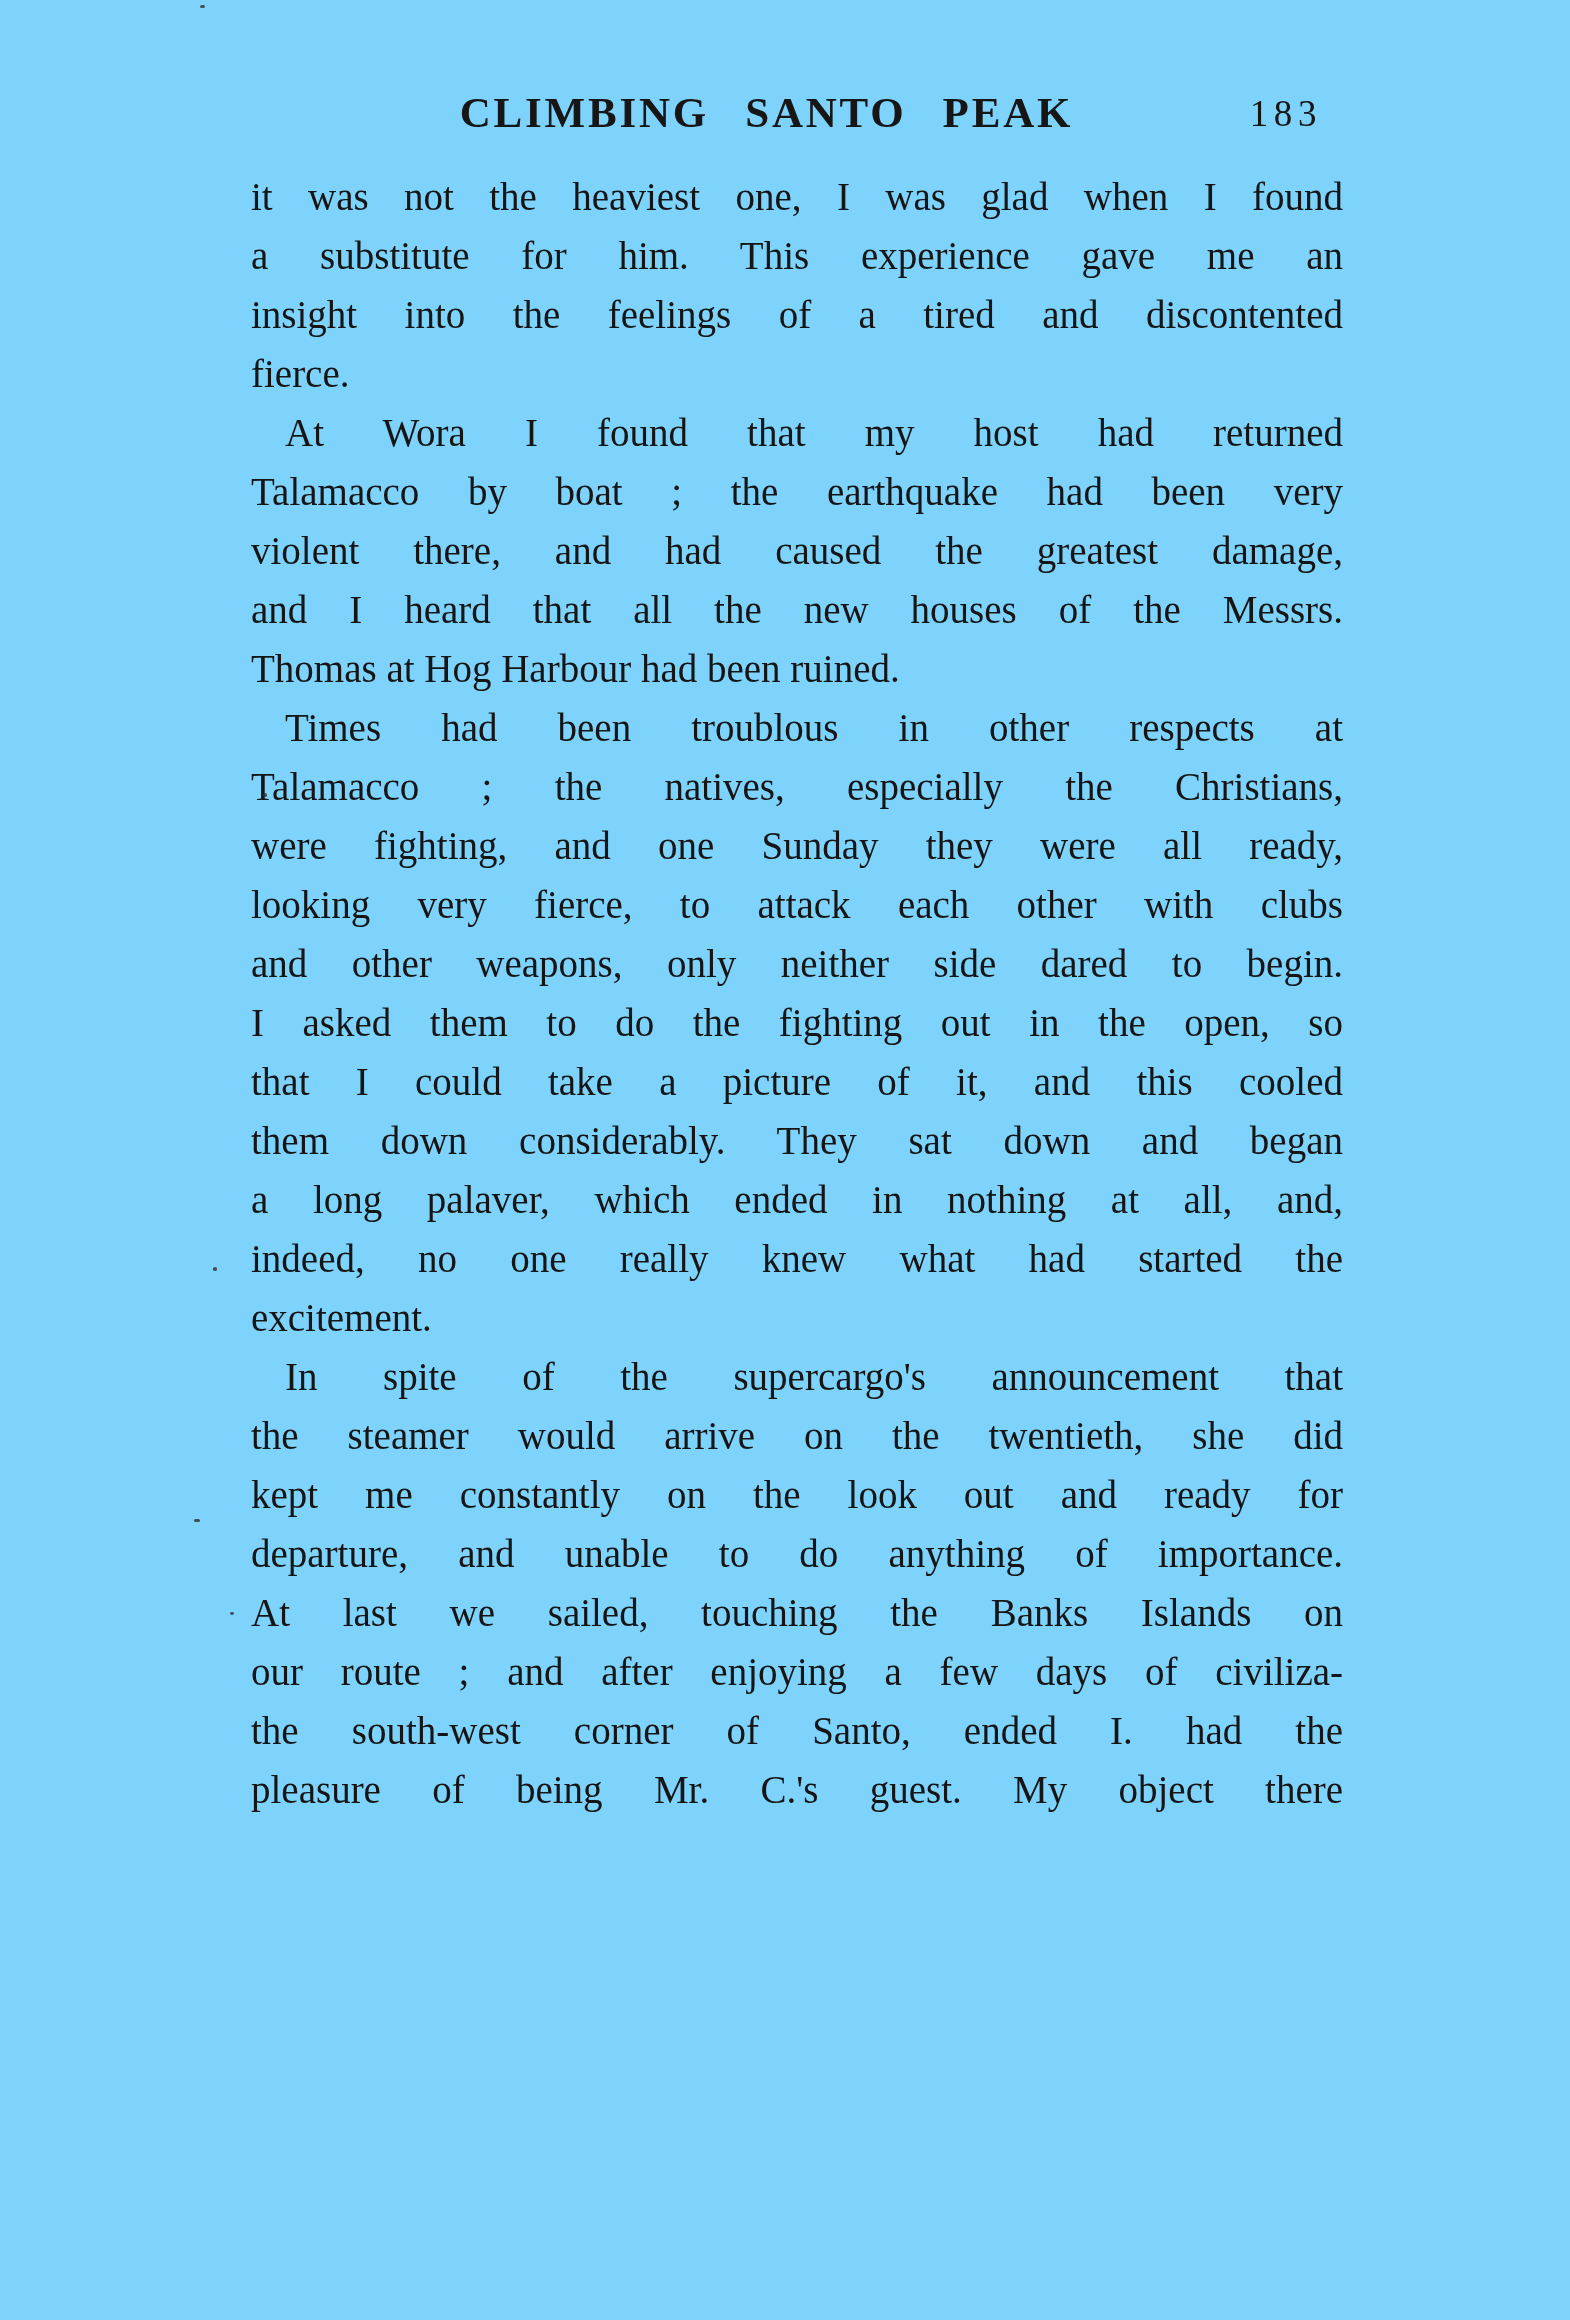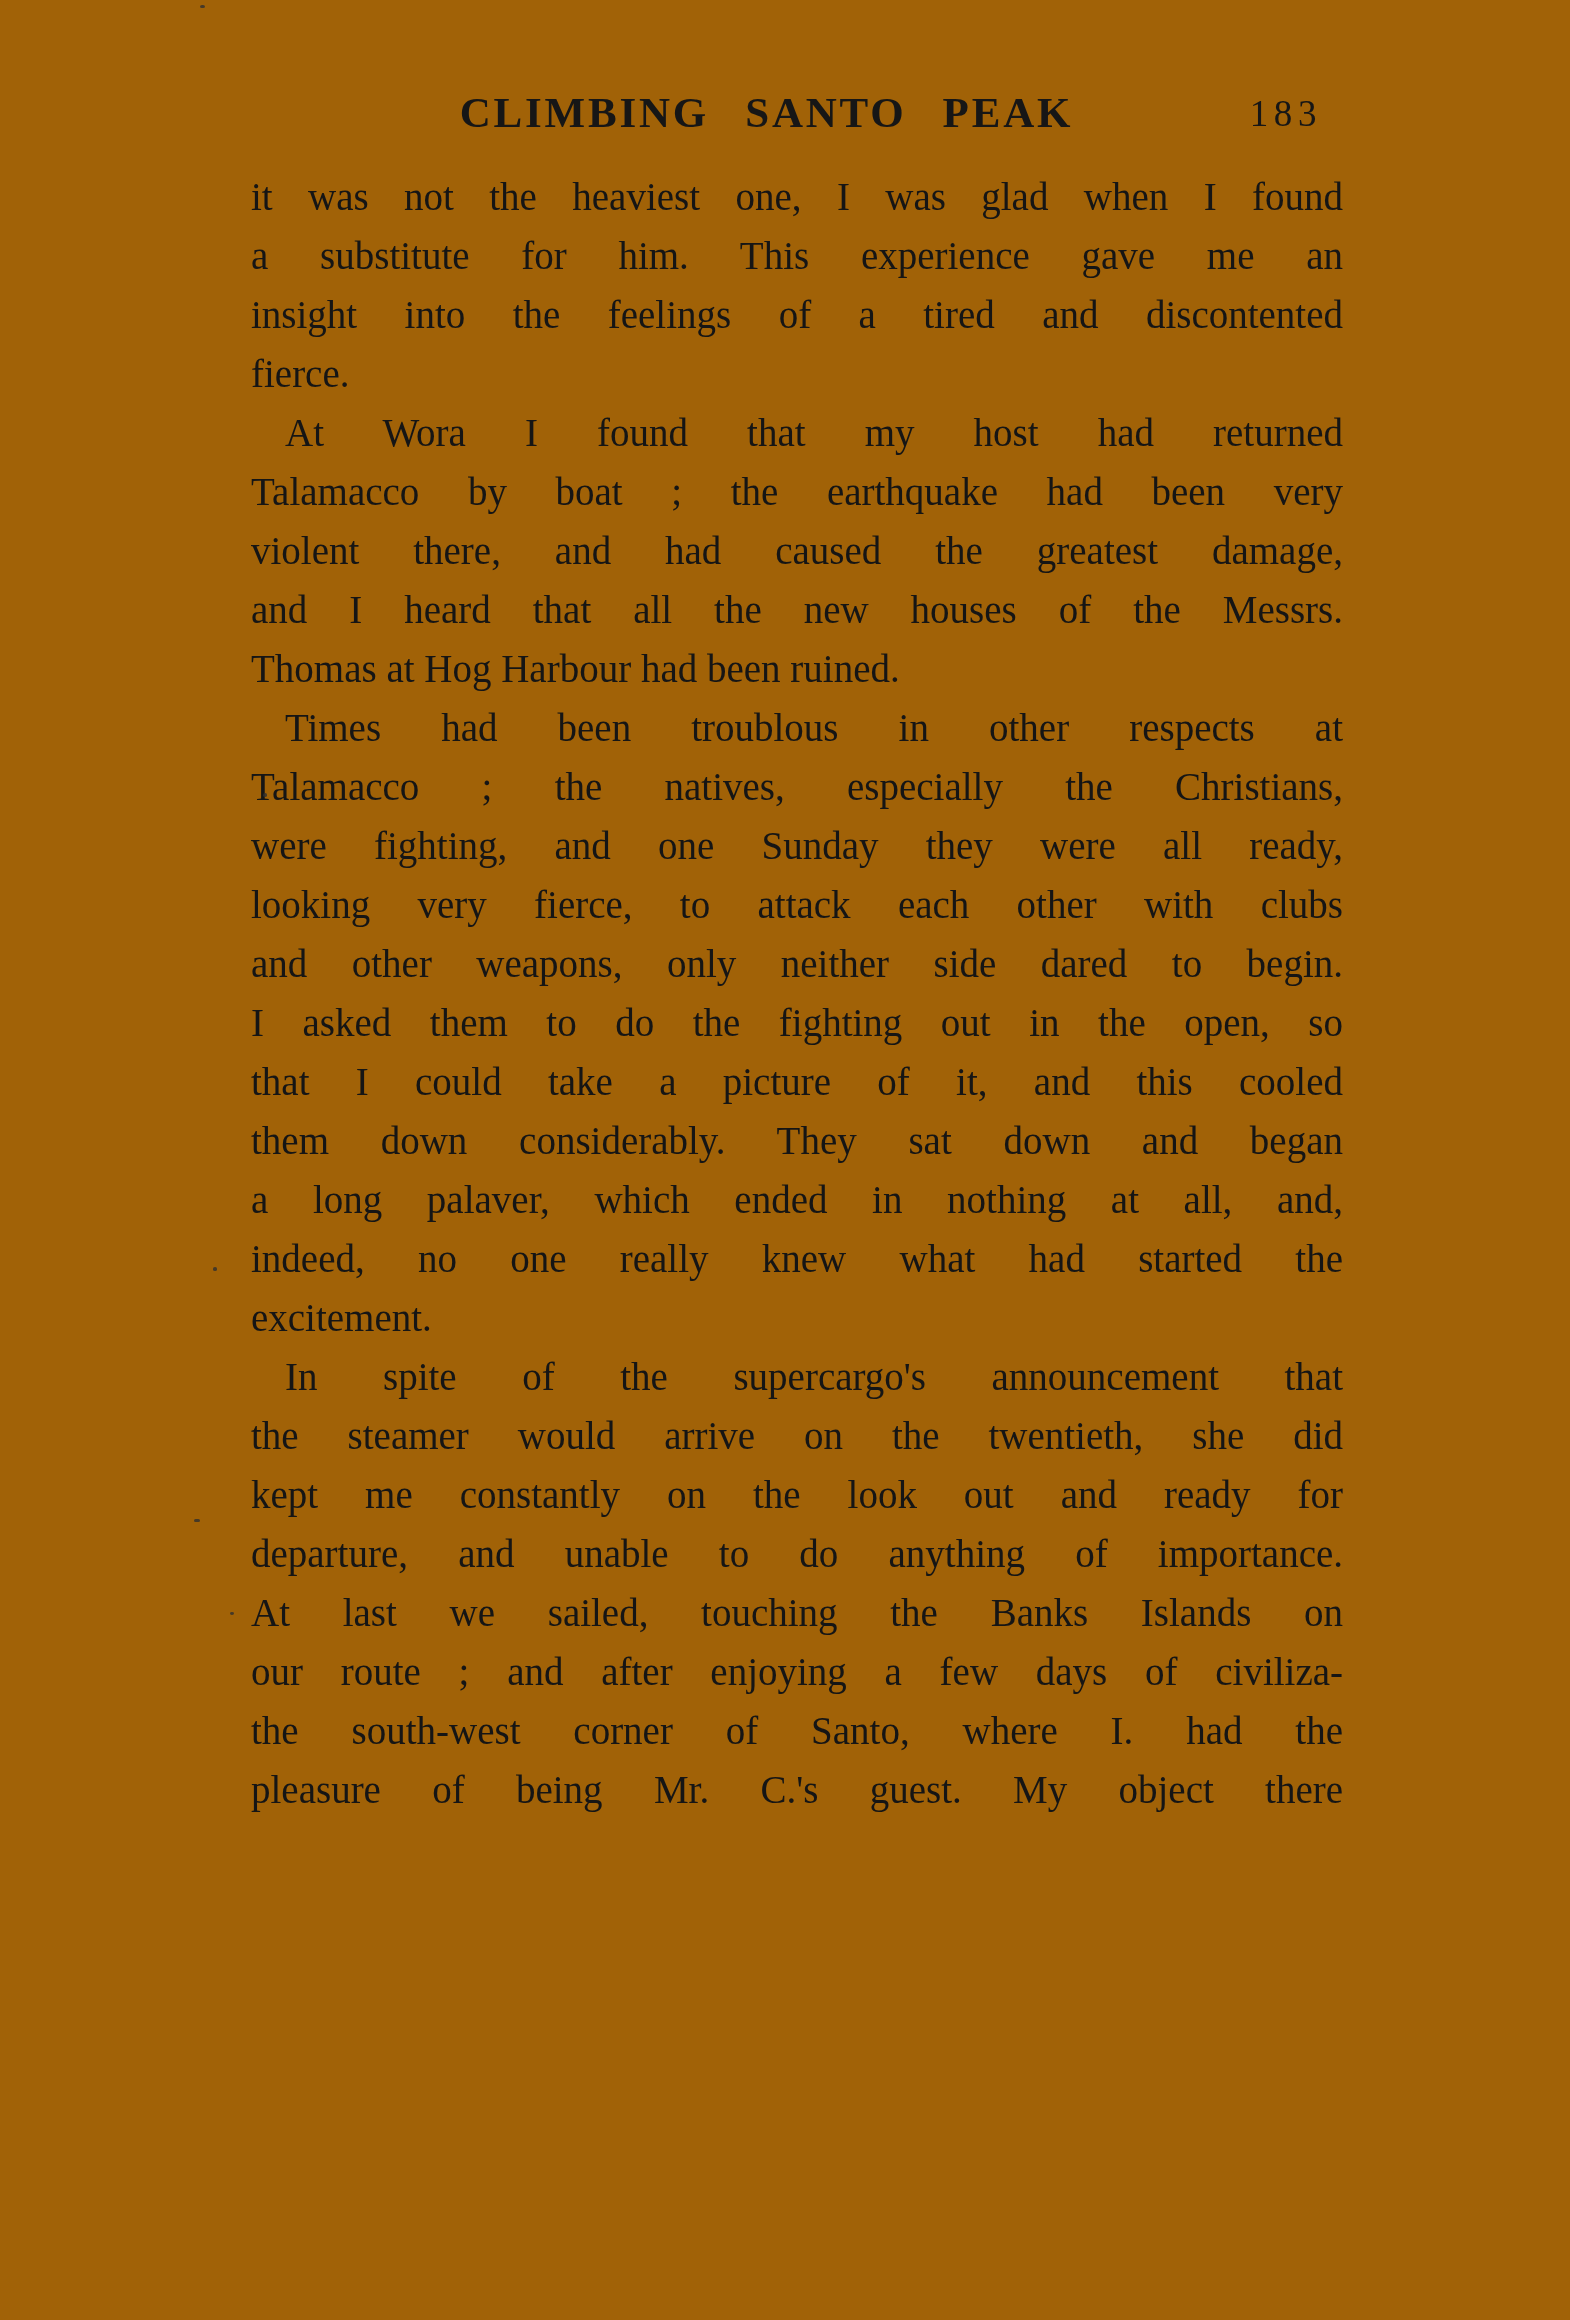--- a/index.html
+++ b/index.html
@@ -1,20 +1,20 @@
 <!DOCTYPE html>
 <html style="font-size:15px"><head>
 <meta charset="utf-8">
 <title>Scanned Book Page</title>
 <style>
   html,body{margin:0;padding:0;background:#e8e8e8;}
   .page{
     position:relative;
     width:1570px;height:2321px;
-    background:#a16207;
+    background:#7dd3fc;
     overflow:hidden;
     font-family:"Liberation Serif","DejaVu Serif",serif;
     color:#151515;
   }
   .running-header{
     position:absolute;
     left:244px;top:88px;width:1092px;height:52px;
   }
   .header-title{
     display:block;
@@ -86,21 +86,21 @@
       <div class="line">them down considerably.  They sat down and began</div>
       <div class="line">a long palaver, which ended in nothing at all, and,</div>
       <div class="line">indeed, no one really knew what had started the</div>
       <div class="line para-end">excitement.</div>
       <div class="line indent">In spite of the supercargo's announcement that</div>
       <div class="line">the steamer would arrive on the twentieth, she did</div>
       <div class="line">kept me constantly on the look out and ready for</div>
       <div class="line">departure, and unable to do anything of importance.</div>
       <div class="line">At last we sailed, touching the Banks Islands on</div>
       <div class="line">our route ; and after enjoying a few days of civiliza-</div>
-      <div class="line">the south-west corner of Santo, where I. had the</div>
+      <div class="line">the south-west corner of Santo, ended I. had the</div>
       <div class="line">pleasure of being Mr. C.'s guest.  My object there</div>
     </div>
 
   <div class="speck" style="left:200px;top:4.7px;width:4.7px;height:3.7px;"></div>
   <div class="speck" style="left:263px;top:793px;width:3.7px;height:3.7px;"></div>
   <div class="speck" style="left:213px;top:1267px;width:3.7px;height:3.7px;"></div>
   <div class="speck" style="left:194px;top:1519px;width:5.6px;height:2.8px;border-radius:1.9px;"></div>
   <div class="speck" style="left:230px;top:1612px;width:3.7px;height:2.8px;"></div>
 
 </div>

